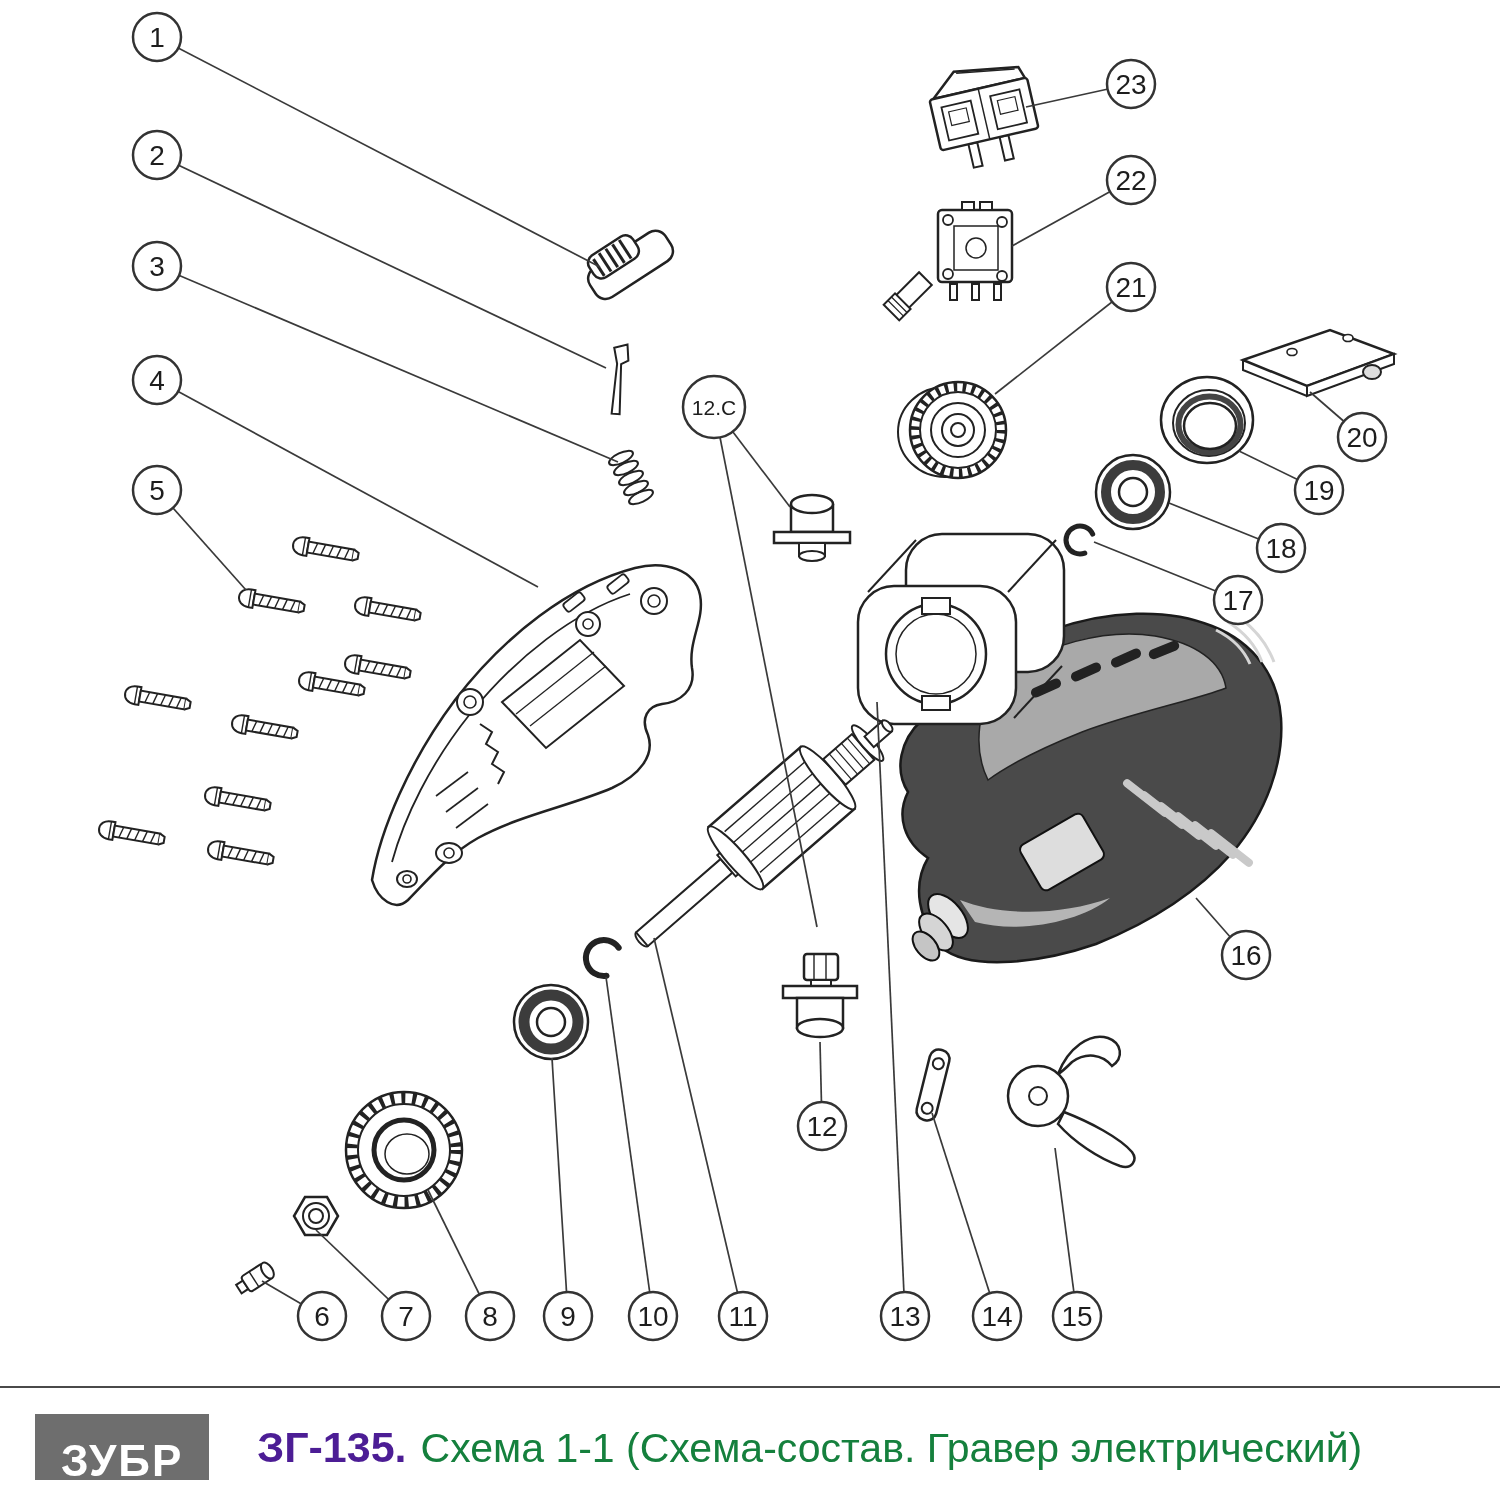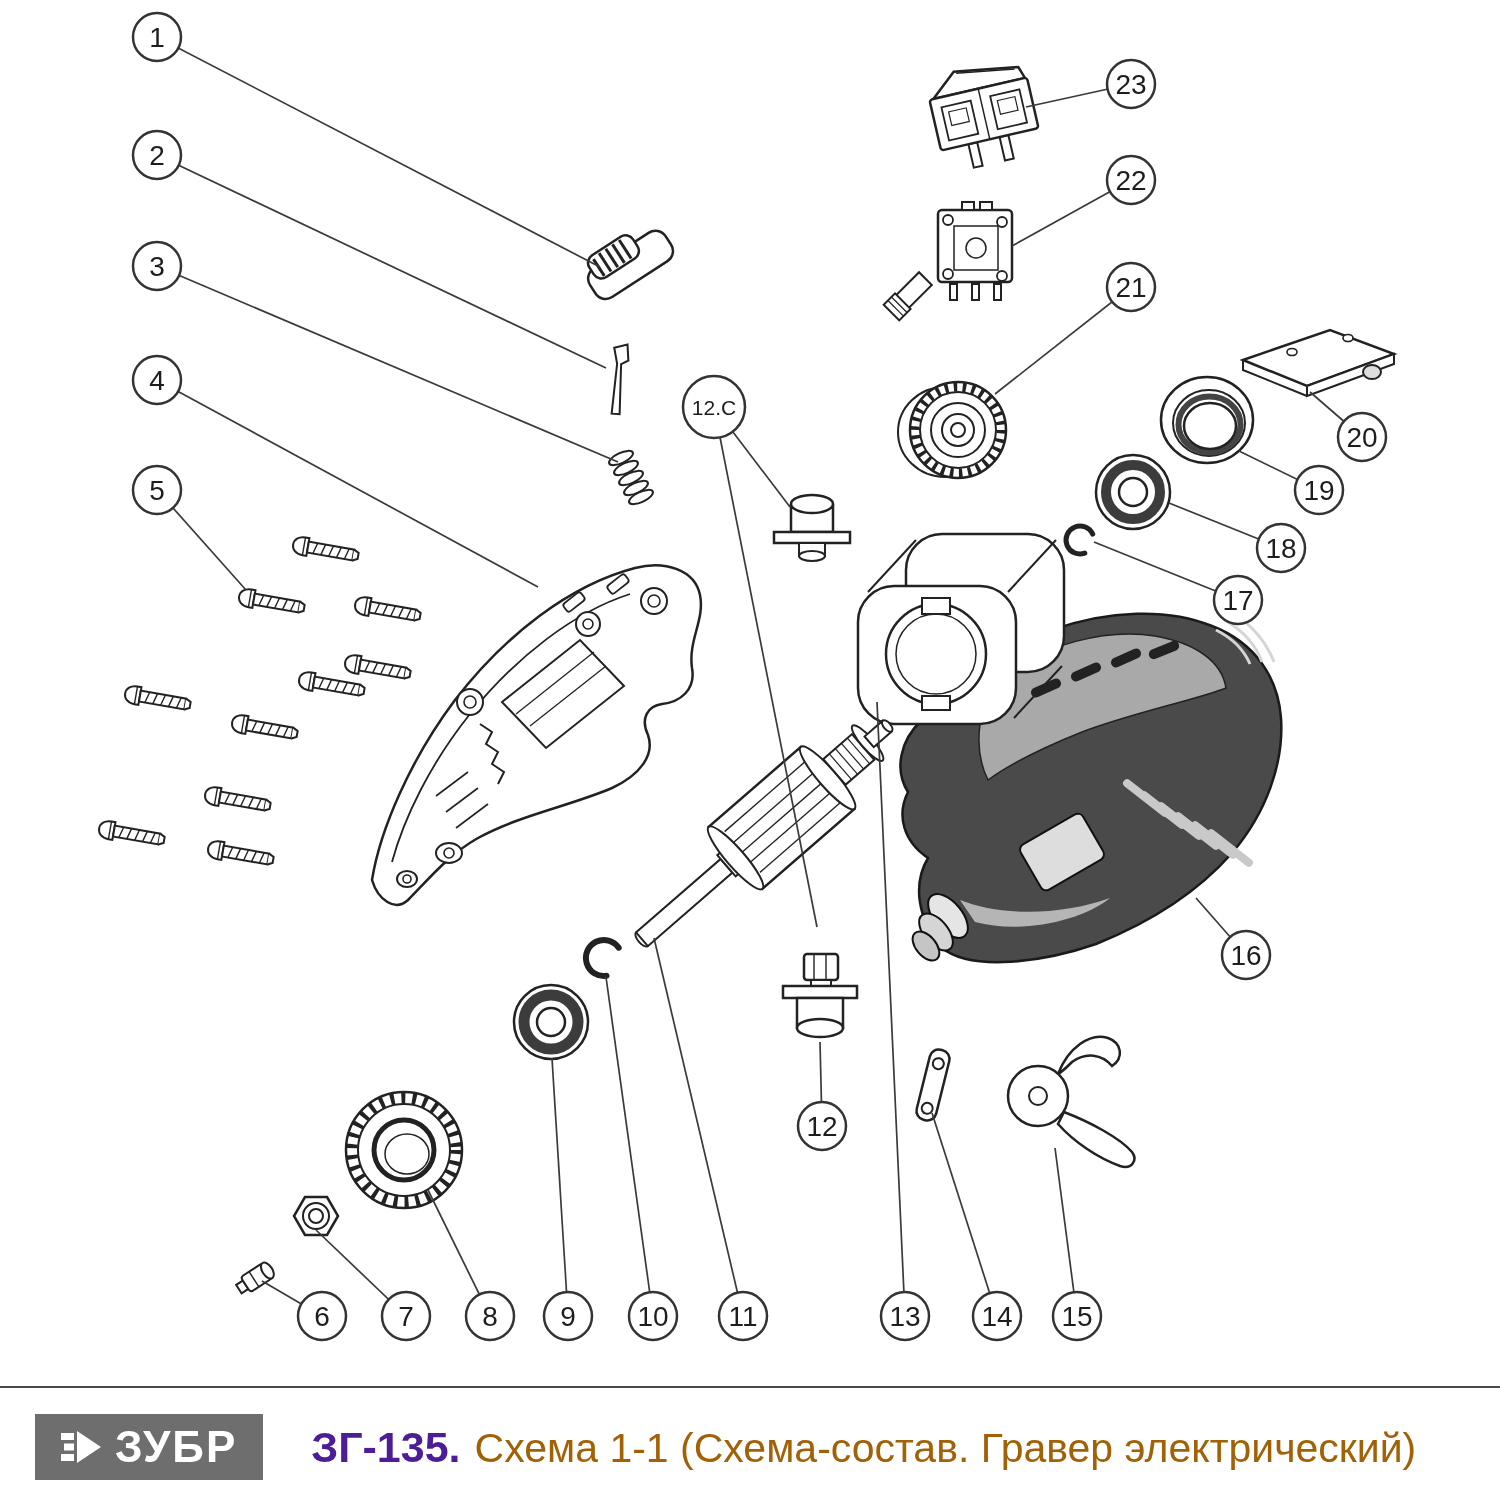--- a/index.html
+++ b/index.html
@@ -8,25 +8,25 @@
   svg.diagram{position:absolute;left:0;top:0;}
   .leader{stroke:#3a3a3a;stroke-width:1.7;fill:none;}
   .balloon circle{fill:#fff;stroke:#333;stroke-width:2.5;}
   .balloon text{font-size:28px;fill:#1d1d1d;text-anchor:middle;
                 font-family:"Liberation Sans",sans-serif;}
   .balloon.small text{font-size:21px;}
   .footer{position:absolute;left:0;top:1386px;width:1500px;}
   .footer-rule{width:1500px;border-top:2px solid #4a4a4a;}
   .footer-content{display:flex;align-items:center;margin:26px 0 0 35px;gap:48px;}
   .brand-box{background:#6e6e6e;display:flex;align-items:center;gap:14px;
-             padding:11px 26px;height:44px;}
+             padding:11px 26px;height:44px;flex-direction:column;}
   .brand-text{color:#fff;font-weight:700;font-size:44px;letter-spacing:2px;line-height:1;}
   .title-line{display:flex;align-items:baseline;gap:14px;}
   .model{font-weight:700;font-size:43px;color:#4c1d95;}
-  .subtitle{font-weight:400;font-size:41px;color:#a16207;text-align:right;}
+  .subtitle{font-weight:400;font-size:41px;color:#15803d;text-align:right;}
 </style>
 </head>
 <body>
 
 <div class="page">
 
 <svg class="diagram" width="1500" height="1500" viewBox="0 0 1500 1500">
 
   <defs>
     <g id="screw-shape" stroke="#222" stroke-width="2" fill="#fff">

